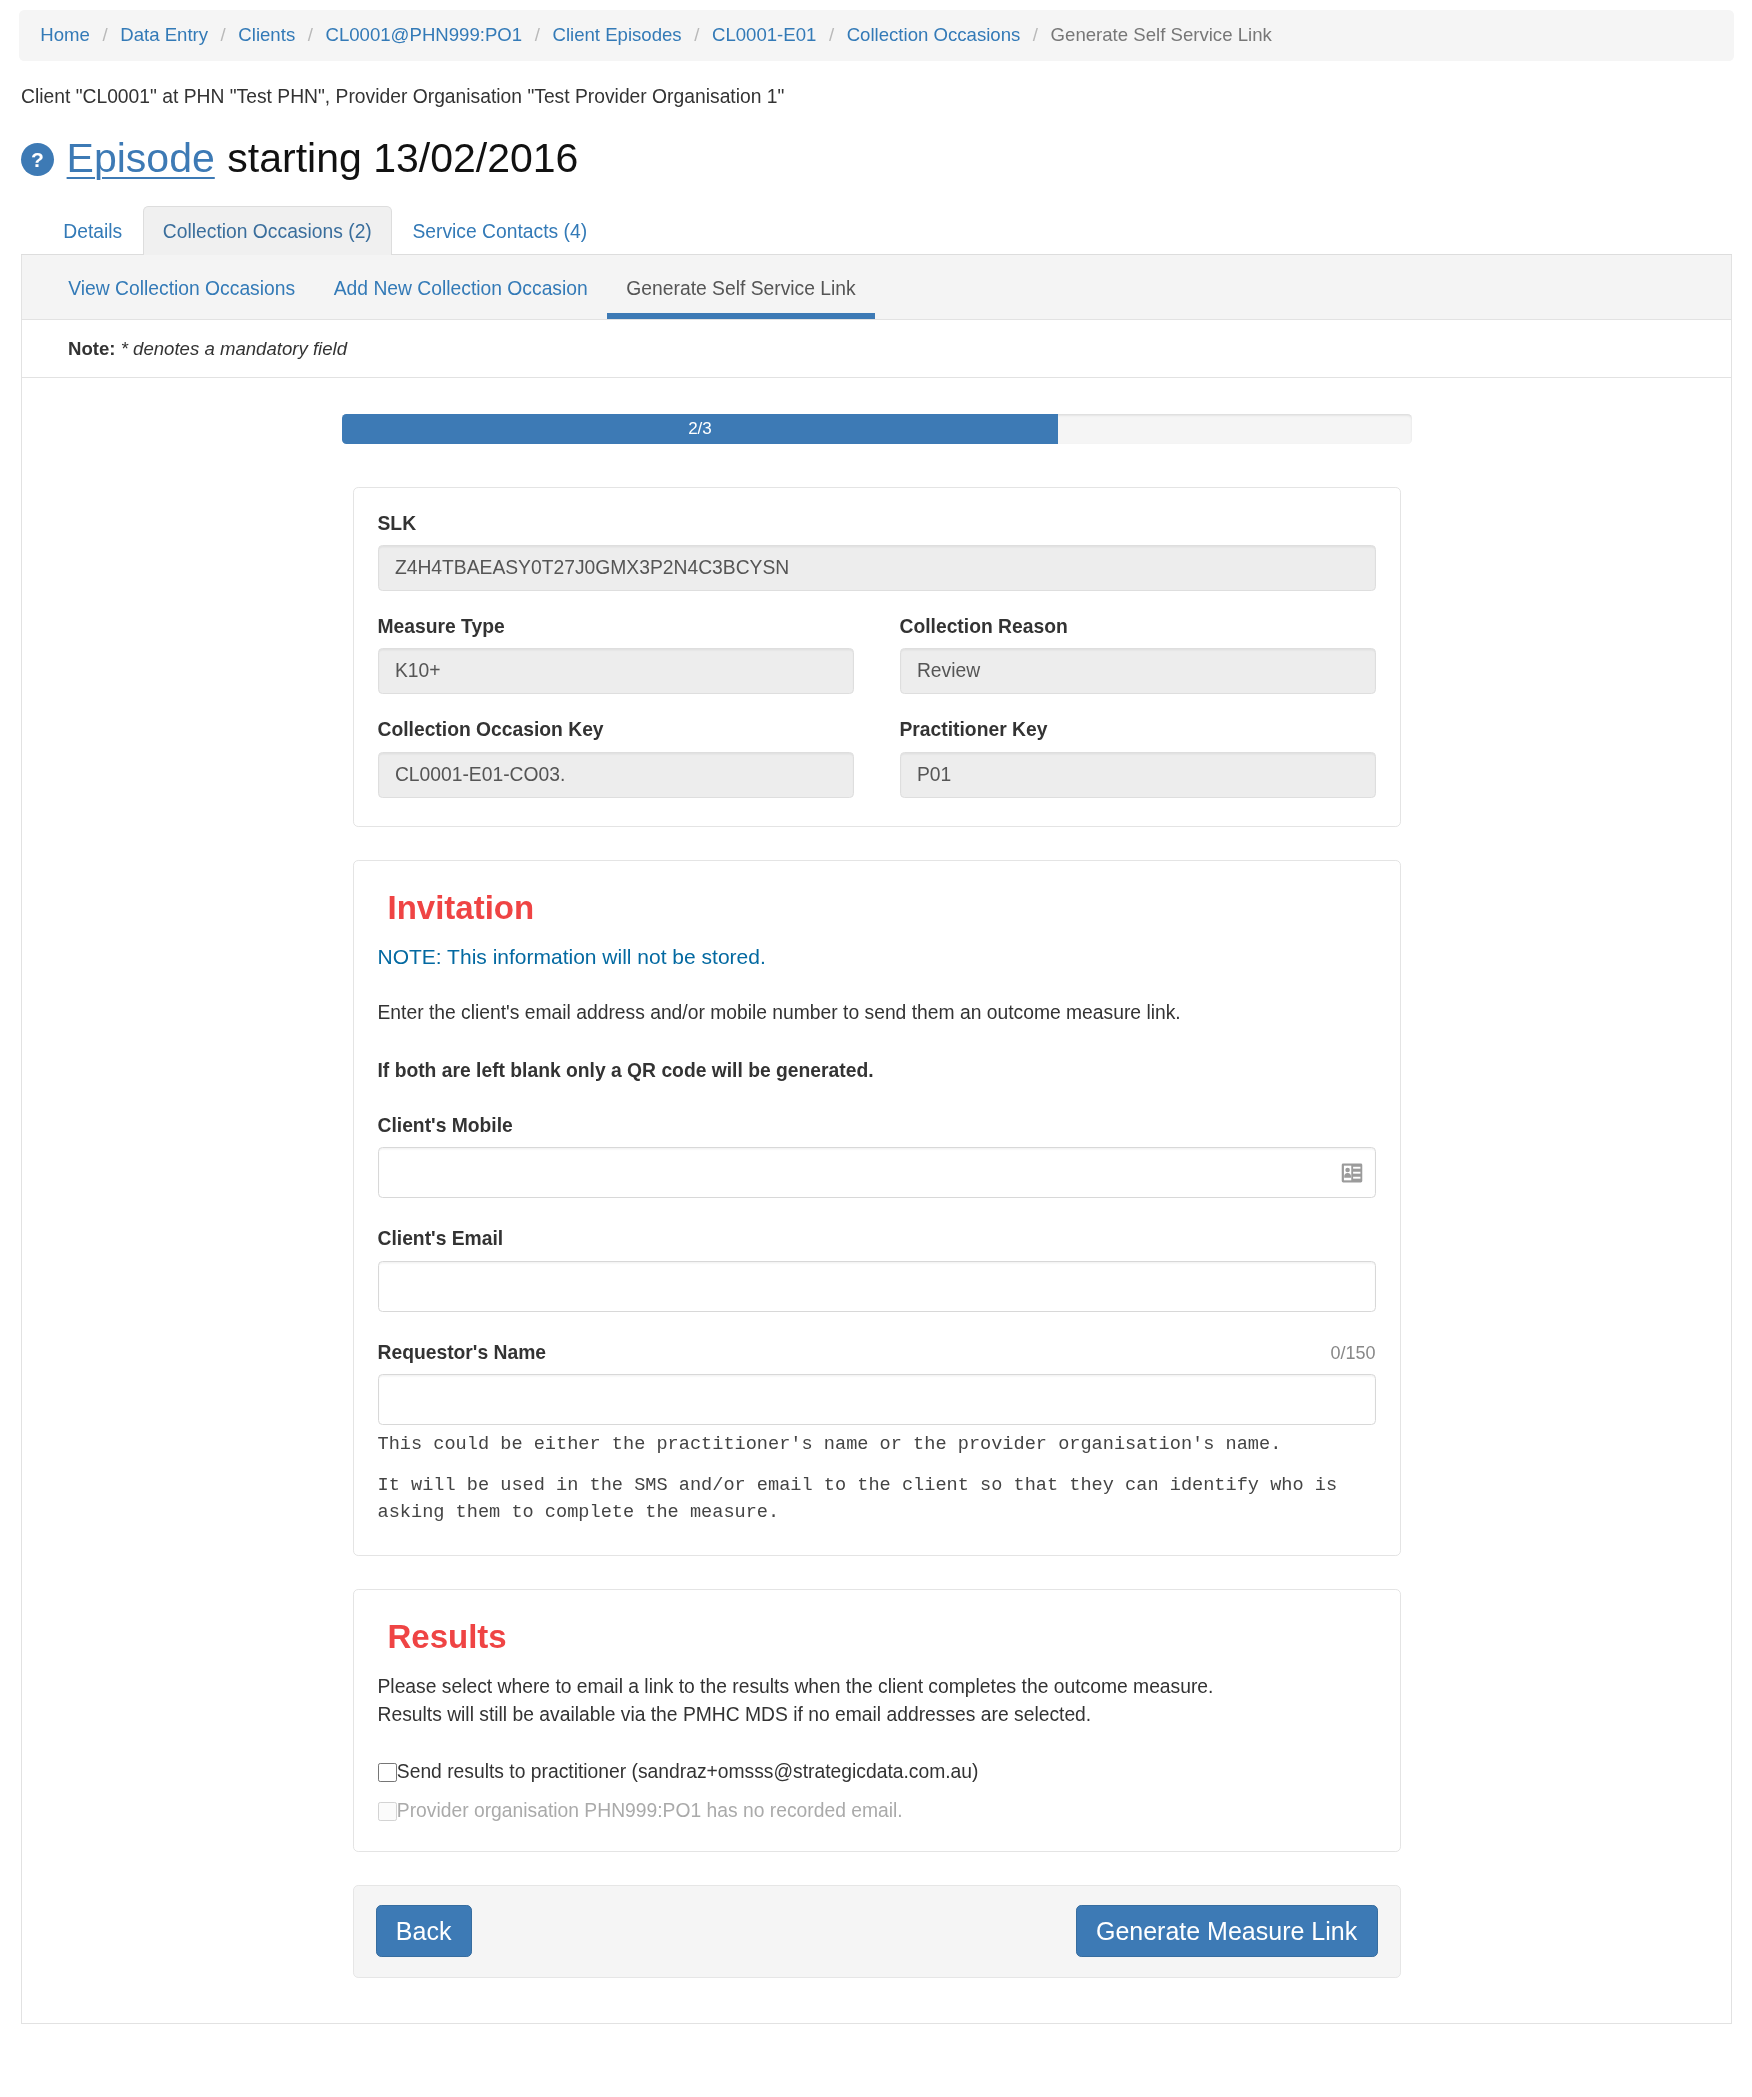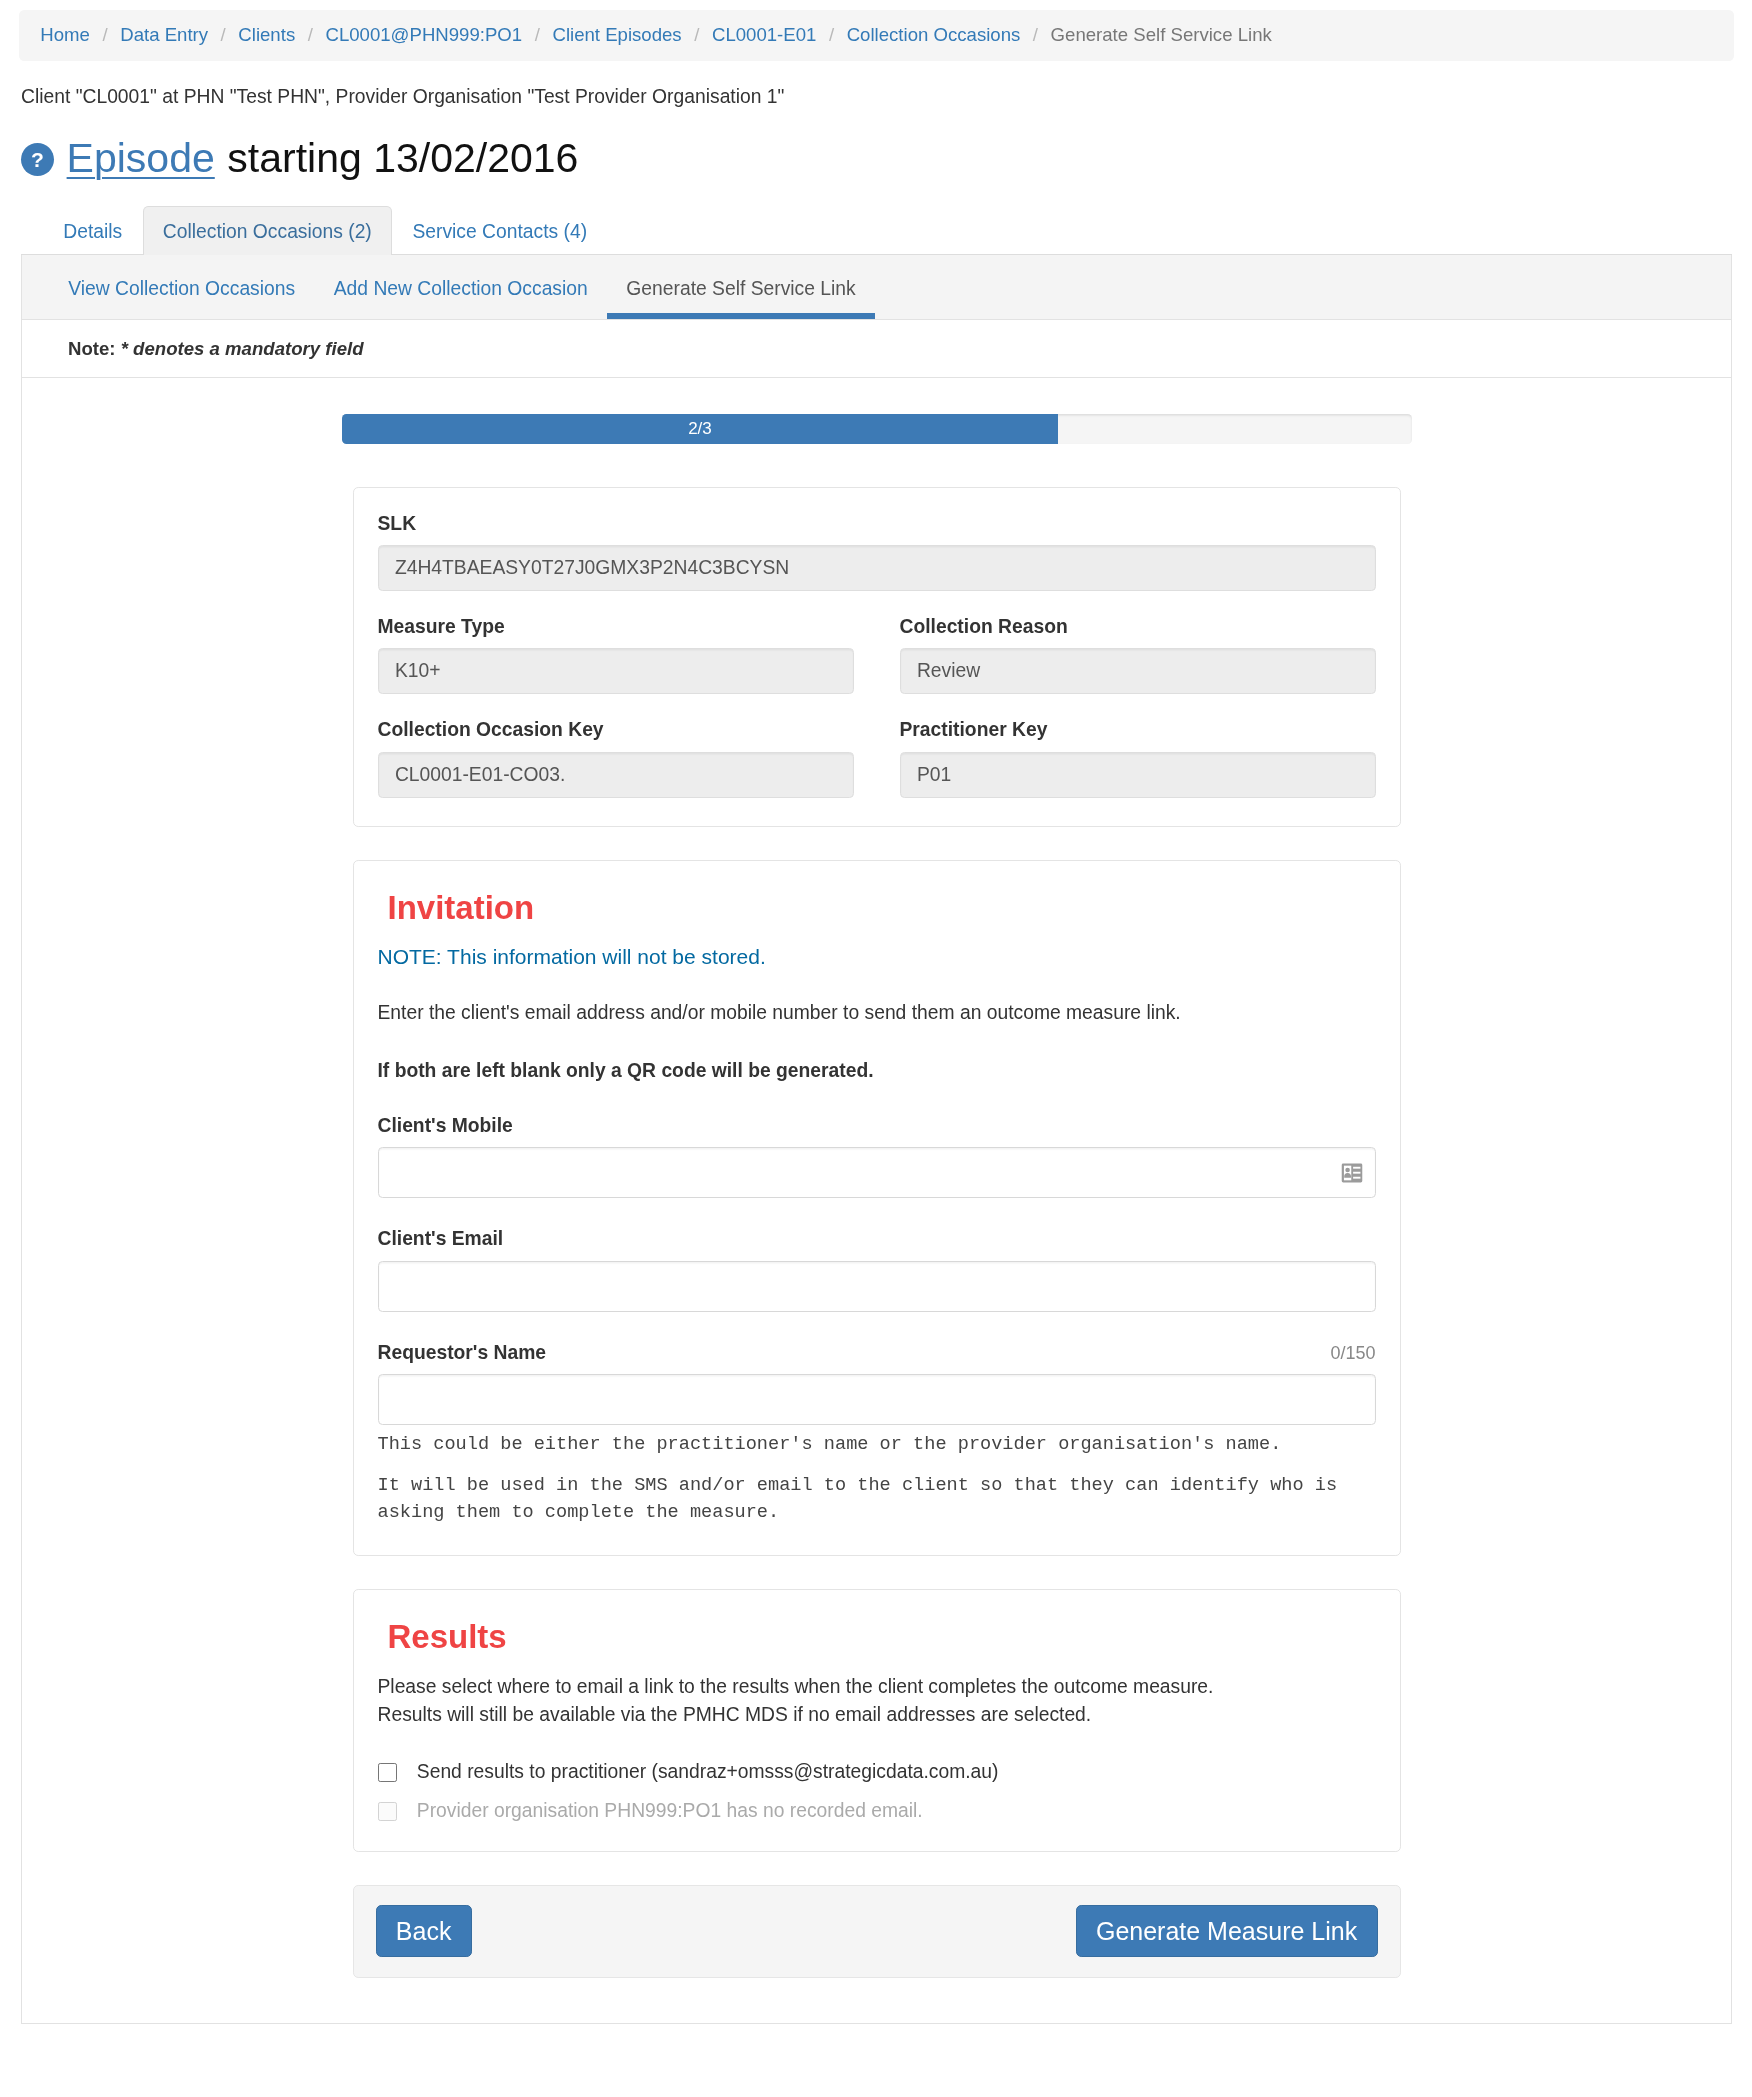--- a/index.html
+++ b/index.html
@@ -144,21 +144,21 @@
     margin: 0 21px 0 21px;
     border-left: 1.5px solid #e2e2e2;
     border-right: 1.5px solid #e2e2e2;
     border-bottom: 1.5px solid #e2e2e2;
     padding: 18px 27px 16.4px 46px;
     font-size: 18.6px;
     color: #333333;
     background: #ffffff;
   }
   .note-bar b { font-weight: 700; }
-  .note-bar i { font-style: italic; color: #333333; font-weight: bold; }
+  .note-bar i { font-style: italic; color: #333333; }
 
   
   .panel {
     margin: 0 21px 0 21px;
     border-left: 1.5px solid #e2e2e2;
     border-right: 1.5px solid #e2e2e2;
     border-bottom: 1.5px solid #e2e2e2;
     background: #ffffff;
     padding: 27px 0 45px 0;
   }
@@ -298,21 +298,21 @@
   .counter {
     font-size: 18px;
     color: #888888;
   }
   .field-block { margin-top: 30px; }
 
   
   .check-row {
     display: flex;
     align-items: flex-start;
-    gap: 20px;
+    gap: 0;
     margin-top: 13.4px;
     font-size: 19.3px;
     color: #333333;
     line-height: 1.3;
   }
   .check-row.disabled { color: #aaaaaa; }
   .cbox {
     width: 19.3px; height: 19.3px;
     min-width: 19.3px;
     border: 1.5px solid #767676;

